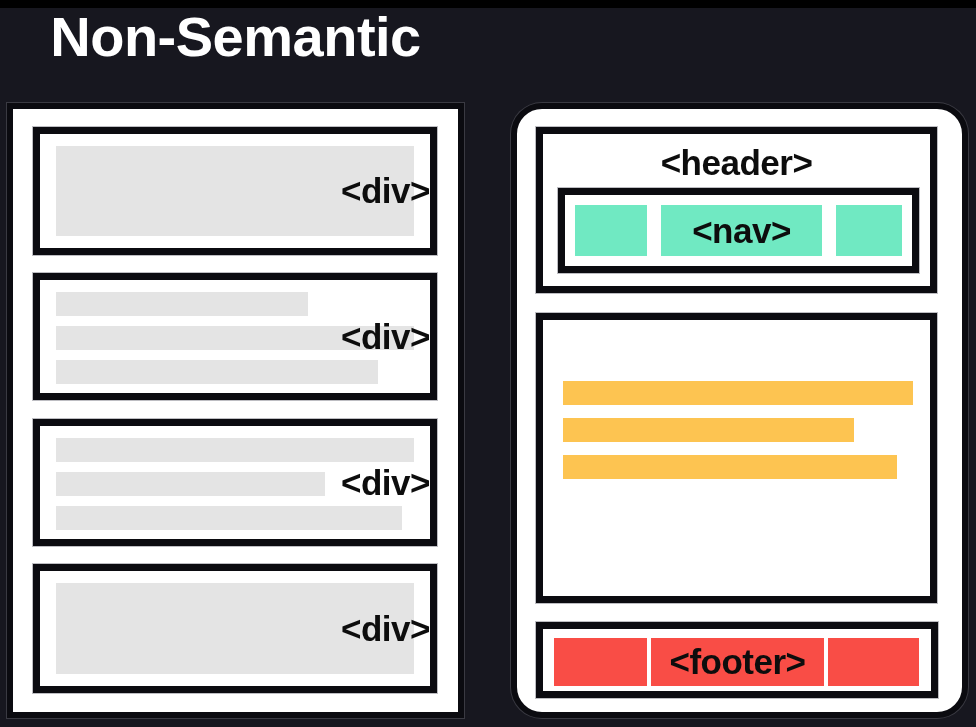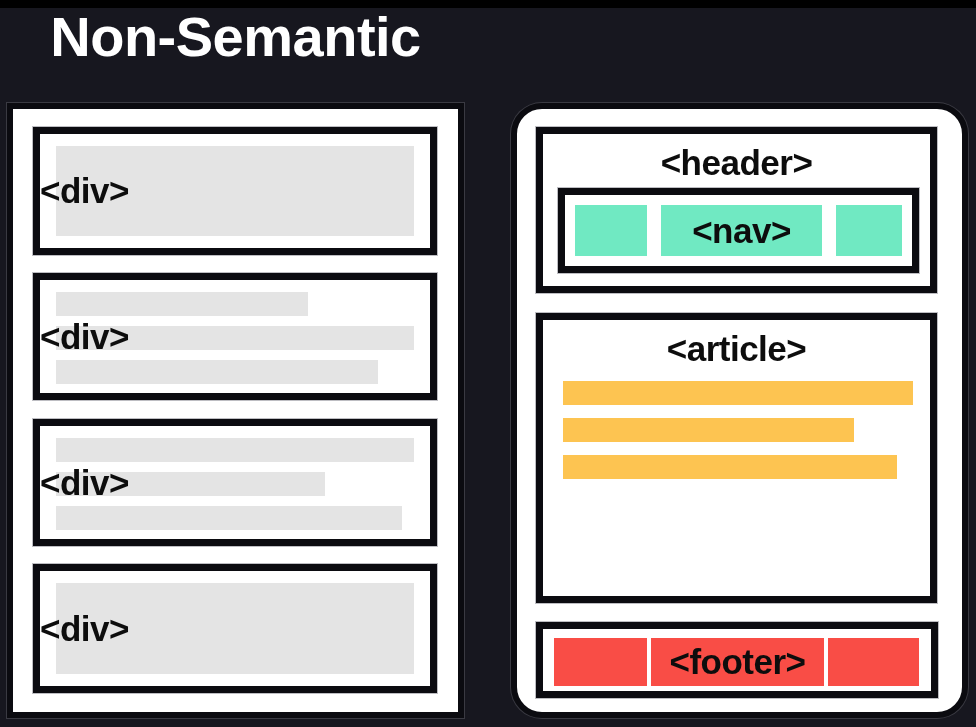--- a/index.html
+++ b/index.html
@@ -45,21 +45,21 @@
 
   
   .ns-box{position:absolute;left:20px;width:404px;}
   .ns-block{position:absolute;left:16px;right:16px;top:12px;bottom:12px;background:var(--muted-gray);}
   .ns-bars{position:absolute;left:16px;right:16px;top:12px;bottom:9px;display:flex;flex-direction:column;gap:10px;}
   .ns-bar{height:24px;background:var(--muted-gray);}
   .tag{
     font-weight:bold;font-size:35px;color:var(--tag-text);
     letter-spacing:-0.5px;white-space:nowrap;
   }
-  .tag-overlay{position:absolute;inset:0;display:flex;align-items:center;justify-content:flex-start;}
+  .tag-overlay{position:absolute;inset:0;display:flex;align-items:center;justify-content:flex-end;}
 
   
   .sem-box{position:absolute;left:19px;}
   .box-title{display:block;text-align:center;margin-top:7px;line-height:44px;}
   .header-box{top:18px;width:401px;height:166px;}
   .nav-box{
     position:absolute;left:15px;top:54px;width:361px;height:85px;
     border:7px solid var(--outline);background:var(--surface);box-shadow:0 0 0 1px #bdbdc2;
     display:flex;gap:14px;padding:10px;
   }
@@ -141,21 +141,20 @@
       <div class="nav-box">
         <div class="nav-cell cell-left"></div>
         <div class="nav-cell cell-mid">
           <span class="tag">&lt;nav&gt;</span>
         </div>
         <div class="nav-cell cell-right"></div>
       </div>
     </div>
 
     <div class="sem-box bordered article-box">
-      <span class="tag box-title">&lt;article&gt;</span>
       <div class="article-bars">
         <div class="article-bar" style="width: 350px;"></div>
         <div class="article-bar" style="width: 291px;"></div>
         <div class="article-bar" style="width: 334px;"></div>
       </div>
     </div>
 
     <div class="sem-box bordered footer-box">
       <div class="footer-cell cell-left"></div>
       <div class="footer-cell cell-mid">

